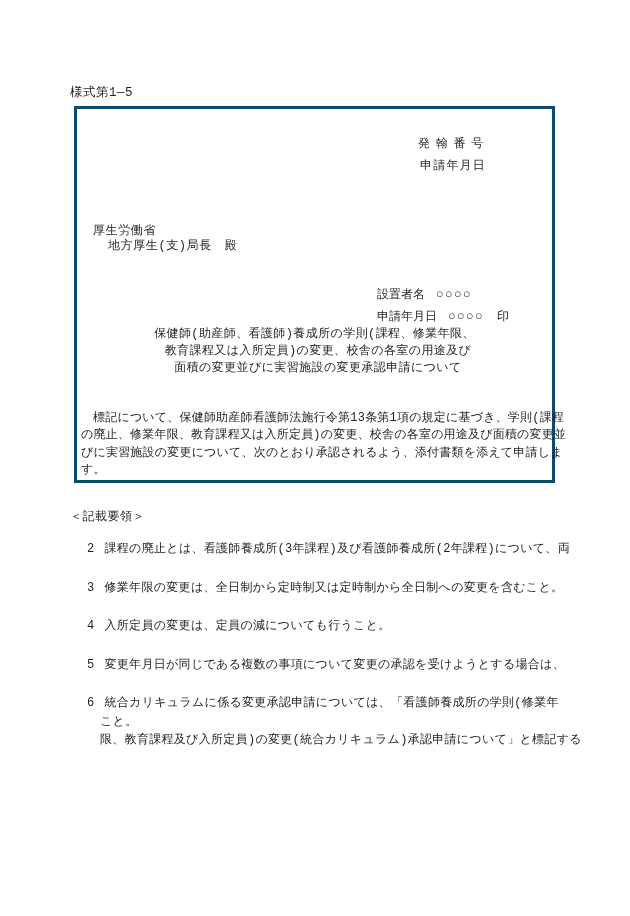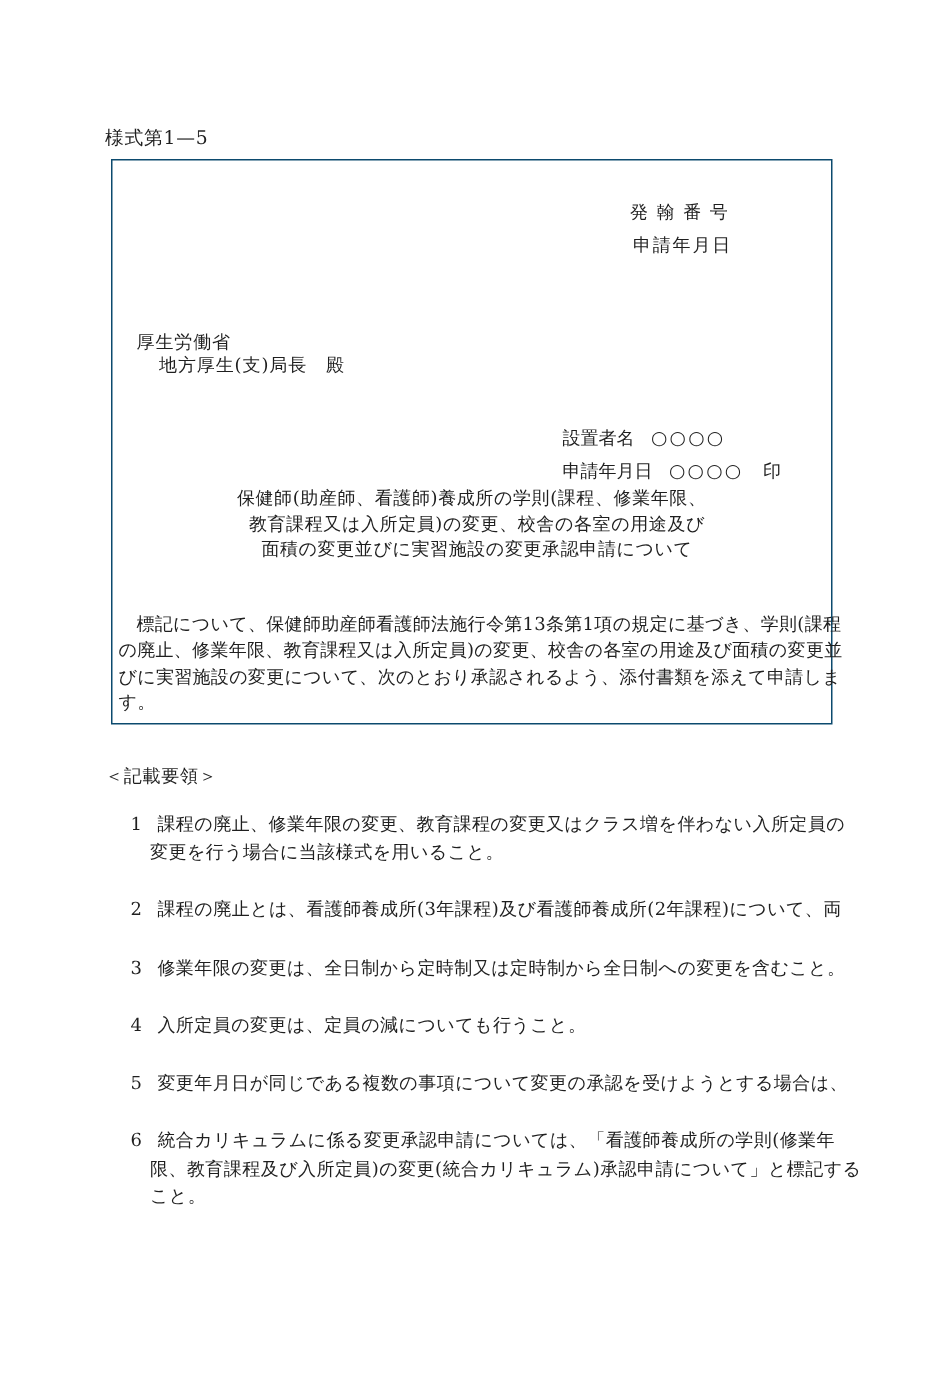--- a/index.html
+++ b/index.html
@@ -1,15 +1,15 @@
 <!DOCTYPE html>
 <html lang="ja"><head>
 <meta charset="utf-8">
 <style>
-  * { margin: 0; padding: 0; box-sizing: border-box; }
+  * { margin: 0; padding: 0; box-sizing: border-box; font-family: Liberation Mono, monospace; }
   html, body { background: #ffffff; }
   body {
     width: 630px; height: 916px;
     font-family: "DejaVu Serif", "Liberation Serif", serif;
     color: #1f1f1f;
     -webkit-font-smoothing: antialiased;
   }
   .page {
     position: relative;
     width: 630px; height: 916px;
@@ -17,21 +17,21 @@
     font-size: 12px;
     overflow: hidden;
   }
   .form-number {
     position: absolute; left: 70px; top: 84px;
     font-size: 12.5px; letter-spacing: 0.5px;
   }
   .doc-box {
     position: absolute; left: 74px; top: 106px;
     width: 481px; height: 377px;
-    border: 1px solid #0c4a6e;
+    border: 3px solid #0c4a6e;
     background: #ffffff;
   }
   .doc-box > div { position: absolute; white-space: nowrap; }
   .issue-number   { top: 26px;  right: 63px; letter-spacing: 0.48em; }
   .apply-date     { top: 48px;  right: 66px; letter-spacing: 0.10em; }
   .ministry       { top: 92px;  left: 16px;  letter-spacing: 0.05em; margin-top: 21px; }
   .addressee      { top: 128px; left: 31px;  letter-spacing: 0.05em; }
   .founder        { top: 177px; left: 300px; }
   .representative { top: 199px; left: 300px; }
   .name-line .value { margin-left: 11px; letter-spacing: 1.5px; font-size: 12.5px; }
@@ -86,36 +86,32 @@
         <div class="line cont">の廃止、修業年限、教育課程又は入所定員)の変更、校舎の各室の用途及び面積の変更並</div>
         <div class="line cont">びに実習施設の変更について、次のとおり承認されるよう、添付書類を添えて申請しま</div>
         <div class="line cont">す。</div>
       </div>
   </div>
 
   <div class="guidelines">
     <div class="guidelines-heading">＜記載要領＞</div>
     <div id="guidelines-list">
         <div class="g-item">
-          <div class="line first-line"><span class="num">1</span>課程の廃止、修業年限の変更、教育課程の変更又はクラス増を伴わない入所定員の</div>
-          <div class="line">変更を行う場合に当該様式を用いること。</div>
-        </div>
-        <div class="g-item">
           <div class="line first-line"><span class="num">2</span>課程の廃止とは、看護師養成所(3年課程)及び看護師養成所(2年課程)について、両</div>
         </div>
         <div class="g-item">
           <div class="line first-line"><span class="num">3</span>修業年限の変更は、全日制から定時制又は定時制から全日制への変更を含むこと。</div>
         </div>
         <div class="g-item">
           <div class="line first-line"><span class="num">4</span>入所定員の変更は、定員の減についても行うこと。</div>
         </div>
         <div class="g-item">
           <div class="line first-line"><span class="num">5</span>変更年月日が同じである複数の事項について変更の承認を受けようとする場合は、</div>
         </div>
         <div class="g-item">
           <div class="line first-line"><span class="num">6</span>統合カリキュラムに係る変更承認申請については、「看護師養成所の学則(修業年</div>
+          <div class="line">こと。</div>
           <div class="line">限、教育課程及び入所定員)の変更(統合カリキュラム)承認申請について」と標記する</div>
-          <div class="line">こと。</div>
         </div>
       </div>
   </div>
 
 </div>
 
 </body></html>

